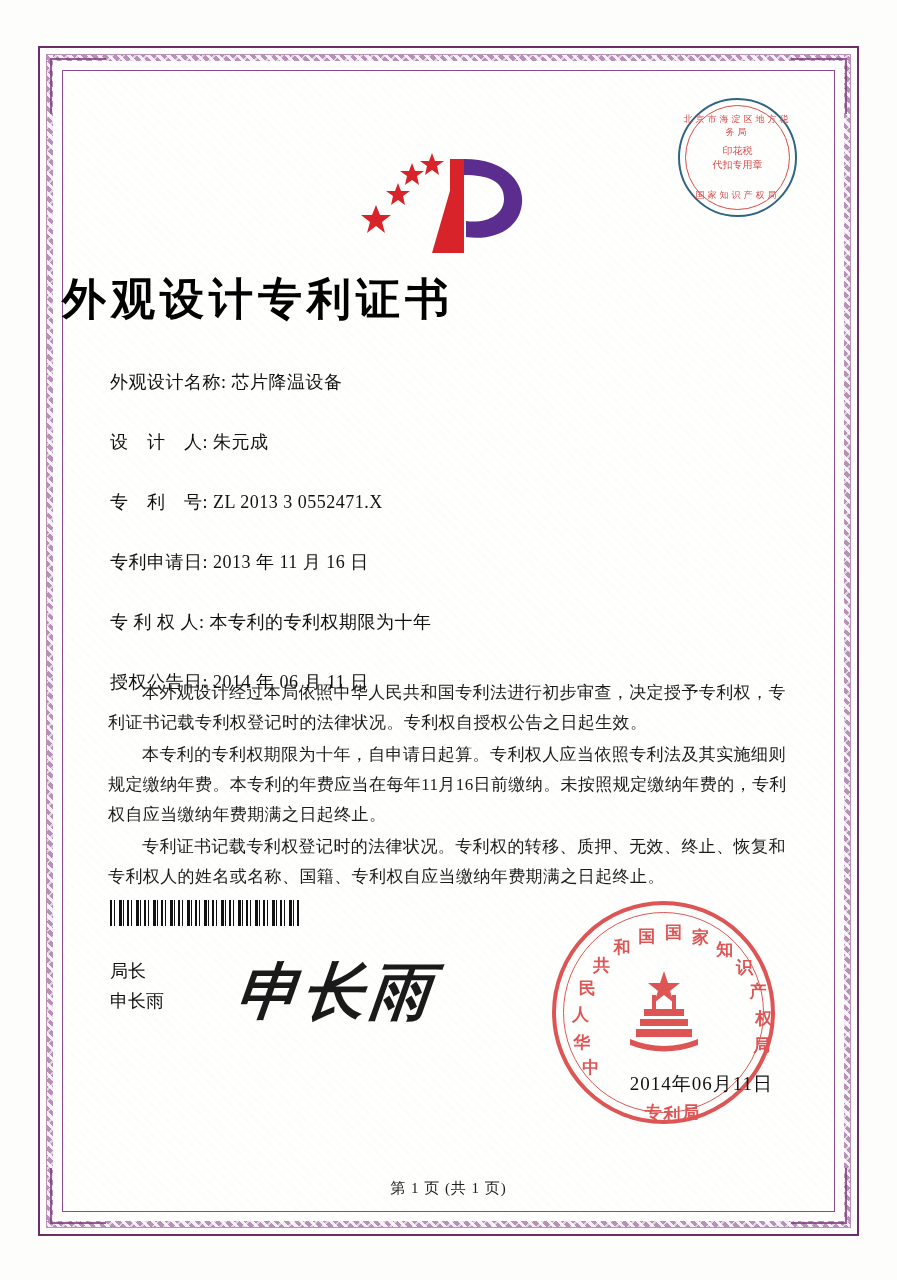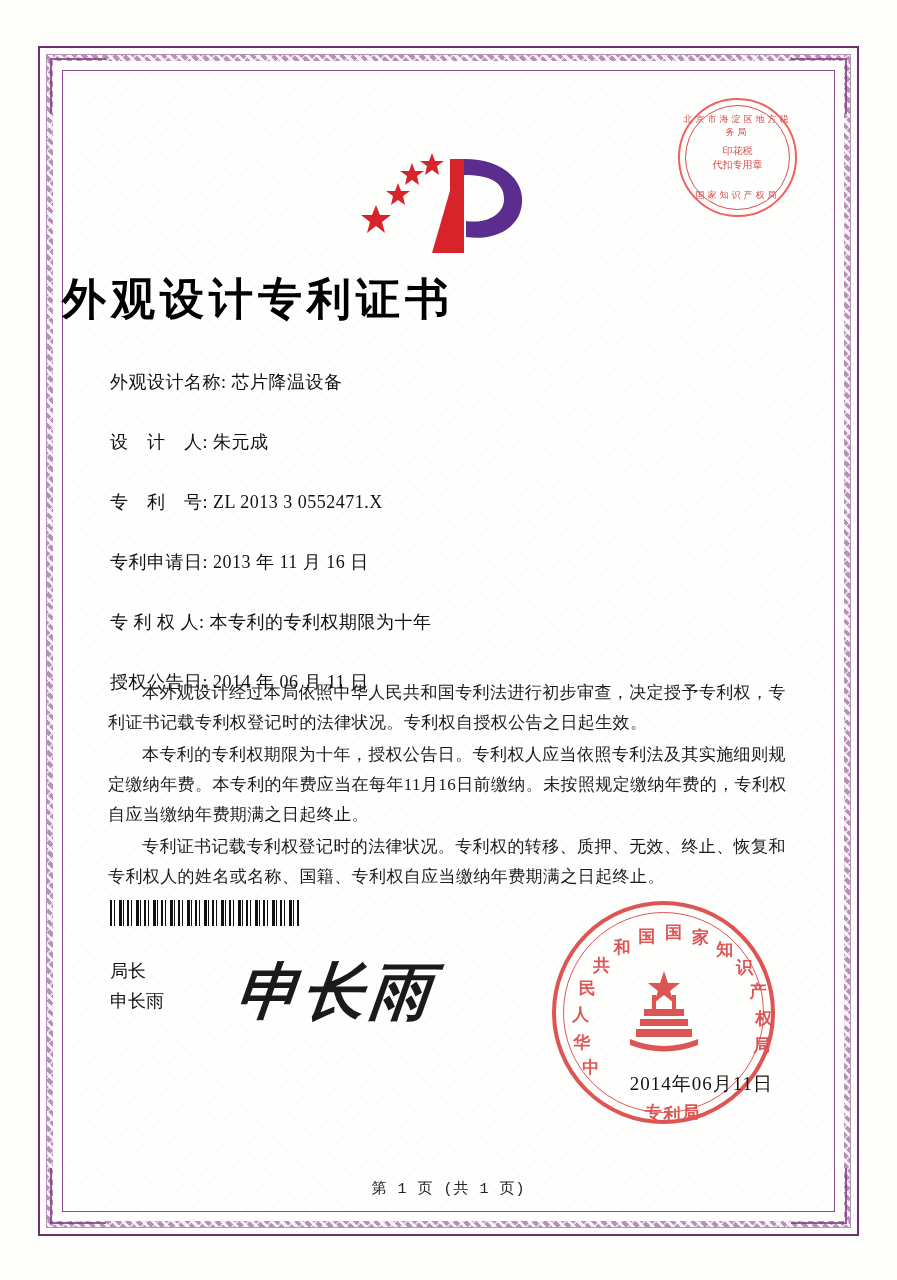--- a/index.html
+++ b/index.html
@@ -104,21 +104,21 @@
     height: 120px;
   }
 
   
   .stamp-top {
     position: absolute;
     right: 38px;
     top: 28px;
     width: 115px;
     height: 115px;
-    border: 2px solid #ef4444;
+    border: 2px solid #0c4a6e;
     border-radius: 50%;
     color: #cf2a2a;
     opacity: .85;
   }
   .stamp-top .ring {
     position: absolute;
     left: 5px; top: 5px; right: 5px; bottom: 5px;
     border: 1px solid #cf2a2a;
     border-radius: 50%;
   }
@@ -266,21 +266,20 @@
   }
 
   .page-footer {
     position: absolute;
     bottom: 14px;
     width: 100%;
     text-align: center;
     font-size: 15px;
     color: #222;
     letter-spacing: 1px;
-    font-family: Liberation Mono, monospace;
   }
 </style>
 </head>
 <body>
 
 <div class="page">
 
   <div class="border-outer"></div>
   <div class="border-mid"></div>
   <div class="border-weave"></div>
@@ -321,21 +320,21 @@
       <div class="field">外观设计名称: 芯片降温设备</div>
       <div class="field">设　计　人: 朱元成</div>
       <div class="field">专　利　号: ZL 2013 3 0552471.X</div>
       <div class="field">专利申请日: 2013 年 11 月 16 日</div>
       <div class="field">专 利 权 人: 本专利的专利权期限为十年</div>
       <div class="field">授权公告日: 2014 年 06 月 11 日</div>
     </div>
 
     <div class="paras">
       <div class="para">本外观设计经过本局依照中华人民共和国专利法进行初步审查，决定授予专利权，专利证书记载专利权登记时的法律状况。专利权自授权公告之日起生效。</div>
-      <div class="para">本专利的专利权期限为十年，授权公告日。专利权人应当依照专利法及其实施细则规定缴纳年费。本专利的年费应当在每年11月16日前缴纳。未按照规定缴纳年费的，专利权自应当缴纳年费期满之日起终止。</div>
+      <div class="para">本专利的专利权期限为十年，自申请日起算。专利权人应当依照专利法及其实施细则规定缴纳年费。本专利的年费应当在每年11月16日前缴纳。未按照规定缴纳年费的，专利权自应当缴纳年费期满之日起终止。</div>
       <div class="para">专利证书记载专利权登记时的法律状况。专利权的转移、质押、无效、终止、恢复和专利权人的姓名或名称、国籍、专利权自应当缴纳年费期满之日起终止。</div>
     </div>
 
     <div class="barcode"></div>
 
     <div class="signature-block">
       <div>局长</div>
       <div>申长雨</div>
     </div>
     <div class="signature-script">申长雨</div>

